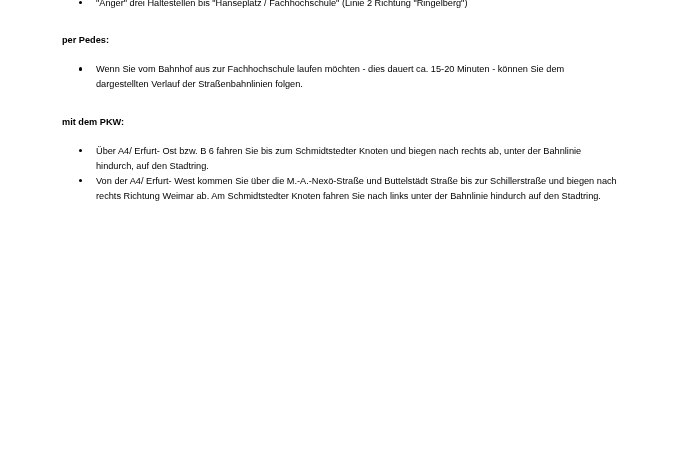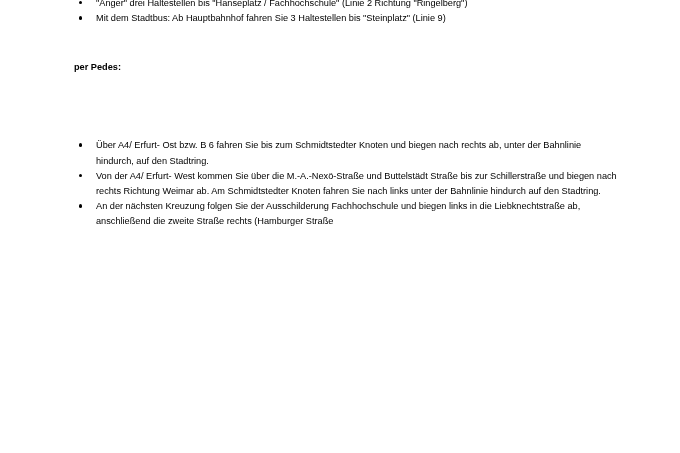--- a/index.html
+++ b/index.html
@@ -23,21 +23,21 @@
     background: #ffffff;
   }
   .doc-body {
     position: relative;
     top: -4px;
   }
   .section-heading {
     font-size: 9.2px;
     font-weight: bold;
     line-height: 14px;
-    margin: 12px;
+    margin: 0;
     padding: 0;
   }
   ul.bullets {
     list-style: none;
     margin: 0;
     padding: 0;
   }
   ul.bullets > li {
     position: relative;
     padding-left: 34px;
@@ -79,48 +79,47 @@
 <body>
 
 <div class="page">
   <div class="doc-body">
 
     <ul class="bullets first-block">
       <li>
         <span class="bullet-dot"></span>
         <span class="li-text">"Anger" drei Haltestellen bis "Hanseplatz / Fachhochschule" (Linie 2 Richtung "Ringelberg")</span>
       </li>
-      <li>
-        <span class="bullet-dot"></span>
-        <span class="li-text">Mit dem Stadtbus: Ab Hauptbahnhof fahren Sie 3 Haltestellen bis "Steinplatz" (Linie 9)</span>
-      </li>
     </ul>
 
     <div class="spacer-lg"></div>
 
     <div class="section-heading">per Pedes:</div>
 
     <div class="spacer-md"></div>
 
+    <ul class="bullets">
+      <li>
+        <span class="bullet-dot"></span>
+        <span class="li-text">Wenn Sie vom Bahnhof aus zur Fachhochschule laufen möchten - dies dauert ca. 15-20 Minuten -  können Sie dem dargestellten Verlauf der Straßenbahnlinien folgen.</span>
+      </li>
+    </ul>
 
     <div class="spacer-lg"></div>
 
+    <div class="section-heading">mit dem PKW:</div>
 
     <div class="spacer-md"></div>
 
     <ul class="bullets">
       <li>
         <span class="bullet-dot"></span>
         <span class="li-text">Über A4/ Erfurt- Ost bzw. B 6 fahren Sie bis zum Schmidtstedter Knoten und biegen nach rechts ab, unter der Bahnlinie hindurch, auf den Stadtring.</span>
       </li>
       <li>
         <span class="bullet-dot"></span>
         <span class="li-text">Von der A4/ Erfurt- West kommen Sie über die M.-A.-Nexö-Straße und Buttelstädt Straße bis zur Schillerstraße und biegen nach rechts Richtung Weimar ab. Am Schmidtstedter Knoten fahren Sie nach links unter der Bahnlinie hindurch auf den Stadtring.</span>
       </li>
-      <li class="cut-line">
-        <span class="bullet-dot"></span>
-        <span class="li-text">An der nächsten Kreuzung folgen Sie der Ausschilderung Fachhochschule und biegen links in die Liebknechtstraße ab, anschließend die zweite Straße rechts (Hamburger Straße</span>
-      </li>
     </ul>
 
   </div>
   <div class="clip-bottom"></div>
 </div>
 
 </body></html>

